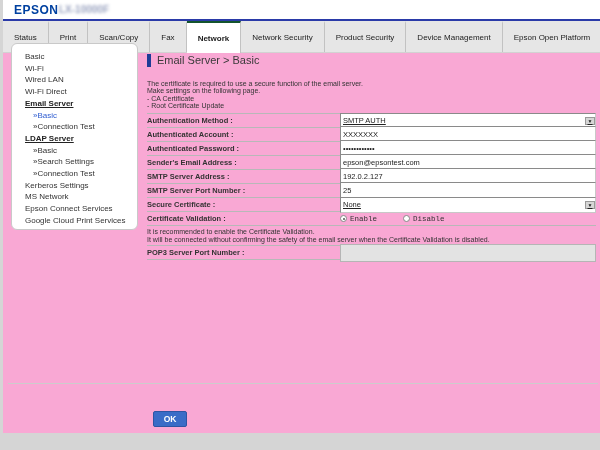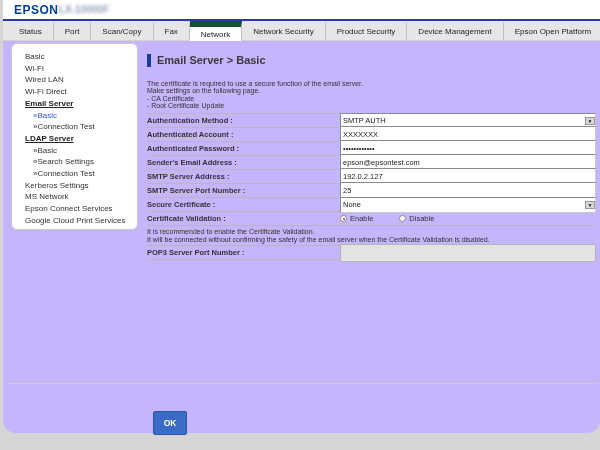--- a/index.html
+++ b/index.html
@@ -1,98 +1,98 @@
 <!DOCTYPE html>
 <html><head>
 <meta charset="utf-8">
 <style>
   * { margin:0; padding:0; box-sizing:border-box; }
   html,body { width:600px; height:450px; overflow:hidden; }
   body { background:#d5d5d5; font-family:"Liberation Sans", sans-serif; position:relative; }
 
-  .page { position:absolute; left:3px; top:0; width:597px; height:433px; background:#c4b5fd;border-radius:13px; }
+  .page { position:absolute; left:3px; top:0; width:597px; height:433px; background:#f9a8d4; }
 
   
   .header { height:19px; position:relative; background:#fff; }
   .logo { position:absolute; left:11px; top:3px; font-size:12px; font-weight:bold;
           color:#0041a0; letter-spacing:.5px; }
   .model { position:absolute; left:56px; top:4px; font-size:10px; font-weight:bold;
            color:#9aa3c0; filter:blur(1.6px); }
   .blue-line { height:2px; background:#2a3aa8; }
 
   
-  .tabbar { height:20px; background:#e6e6e6; display:flex; padding-left:5px;
+  .tabbar { height:32px; background:#e6e6e6; display:flex; 
             border-bottom:1px solid #d2d2d2; }
   .tab { font-size:8px; color:#222; display:flex; align-items:center; padding:0 11px;
          border-right:1px solid #c2c2c2; border-top:2px solid transparent;
          white-space:nowrap; cursor:pointer; }
-  .tab.active { background:#fff; border-top:6px solid #14532d; font-weight:normal;
+  .tab.active { background:#fff; border-top:2px solid #14532d; font-weight:bold;
                 margin-bottom:-1px; }
 
   
   .sidebar { position:absolute; left:8px; top:43px; width:127px; height:187px;
              border:1px solid #c9c9c9; border-radius:6px; padding-top:7px; background:#fff; }
   .side-item { font-size:8px; color:#333; line-height:11.7px; padding-left:13px;
                white-space:nowrap; cursor:pointer; }
   .side-item.section { font-weight:bold; text-decoration:underline; color:#222; }
   .side-item.sub { padding-left:21px; }
   .side-item.active { color:#2e5cd0; }
 
   
   .main { position:absolute; left:144px; top:53px; width:449px; }
   .title-row { display:flex; align-items:center; height:14px; margin-bottom:13px; }
   .title-bar { width:4px; height:13px; background:#1e3c96; margin-right:6px; }
-  .page-title { font-size:11px; font-weight:bold; color:#3a3a3a; }
+  .page-title { font-size:11px; font-weight:normal; color:#3a3a3a; }
   .desc { font-size:7px; line-height:7.3px; color:#333; }
 
   .form { margin-top:4px; border-bottom:1px solid #b8b8b8; }
   .frow { display:flex; align-items:center; height:14px; border-top:1px solid #b8b8b8; }
   .flabel { width:193px; font-size:7.5px; color:#333; flex-shrink:0; white-space:nowrap;font-weight:bold; }
   .fvalue { flex:1; display:flex; align-items:center; }
   .tinput { width:100%; height:10px; border:1px solid #8a8a8a;
             border-bottom-color:#c8c8c8; border-right-color:#c8c8c8;
             font-size:7.5px; padding:8px 2px; color:#222; background:#fff;
             font-family:inherit; }
   .tinput:disabled { background:#e3e3e3; border-color:#b5b5b5; }
   .selectbox { width:100%; height:16px; border:1px solid #8a8a8a;
                border-bottom-color:#c8c8c8; border-right-color:#c8c8c8; background:#fff;
                display:flex; align-items:center; justify-content:space-between;
-               font-size:7.5px; color:#222; padding-left:2px; cursor:pointer; }
+               font-size:7.5px; color:#222; padding-left:2px; cursor:pointer;text-decoration:underline; }
   .sel-arrow { width:10px; height:8px; background:#d6d6d6; border:1px solid #999;
                font-size:5px; line-height:6px; display:flex; align-items:center;
                justify-content:center; color:#222; }
   .radio { display:inline-flex; align-items:center; font-size:7.5px; color:#333;
-           margin-right:26px; cursor:pointer; }
+           margin-right:26px; cursor:pointer;font-family:Liberation Mono, monospace; }
   .rdot { width:7px; height:7px; border-radius:50%; border:1px solid #888; background:#fff;
           margin-right:3px; position:relative; flex-shrink:0; }
   .rdot.checked::after { content:''; position:absolute; left:1.5px; top:1.5px;
           width:2.8px; height:2.8px; background:#555; border-radius:50%; }
   .notes { border-top:1px solid #b8b8b8; padding:2px 0 1px 0; font-size:7px;
            line-height:8px; color:#333; }
 
   .footer-sep { position:absolute; left:5px; right:2px; top:383px; height:1px; background:#ccc; }
-  .ok-btn { position:absolute; left:150px; top:411px; width:34px; height:24px;
+  .ok-btn { position:absolute; left:150px; top:411px; width:34px; height:16px;
             background:#3a6cc7; border:1px solid #2e55a3; border-radius:2px; color:#fff;
             font-weight:bold; font-size:8.5px; display:flex; align-items:center;
             justify-content:center; cursor:pointer; font-family:inherit; }
 </style>
 </head>
 <body>
 
 <div class="page">
 
   <div class="header">
     <span class="logo">EPSON</span>
     <span class="model">LX-10000F</span>
   </div>
   <div class="blue-line"></div>
 
   <div class="tabbar">
     <div class="tab">Status</div>
-    <div class="tab">Port</div>
+    <div class="tab">Print</div>
     <div class="tab">Scan/Copy</div>
     <div class="tab">Fax</div>
     <div class="tab active">Network</div>
     <div class="tab">Network Security</div>
     <div class="tab">Product Security</div>
     <div class="tab">Device Management</div>
     <div class="tab">Epson Open Platform</div>
   </div>
 
   <div class="sidebar">

